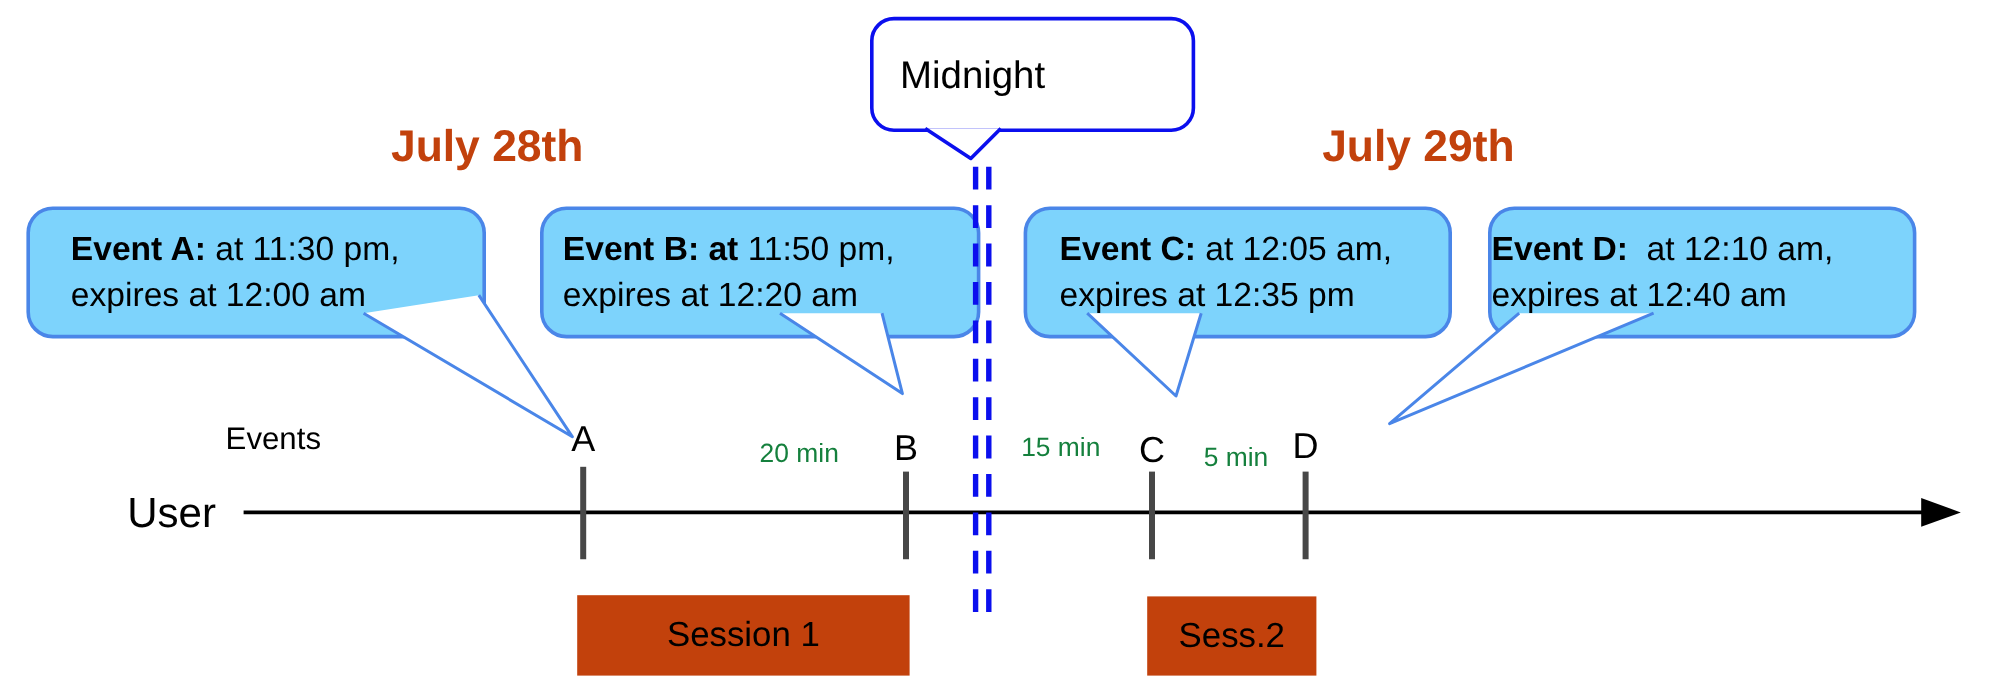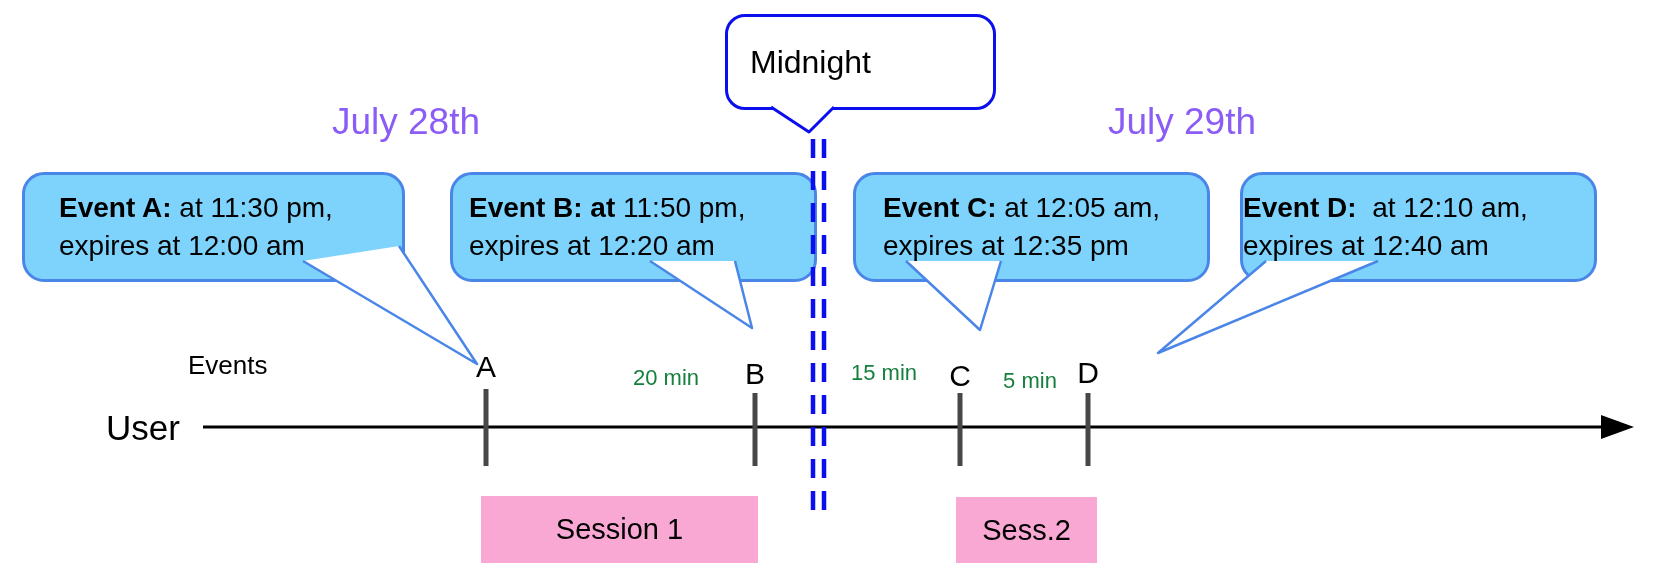--- a/index.html
+++ b/index.html
@@ -11,22 +11,23 @@
     font-family: "Liberation Sans", sans-serif;
     color: #000000;
     overflow: hidden;
   }
   .abs { position: absolute; }
   .center-x { transform: translateX(-50%); }
 
   
   .date-label {
     font-size: 37px;
-    color: #8b5cf6;
+    color: #c2410c;
     white-space: nowrap;
+    font-weight: bold;
   }
 
   
   .midnight-callout {
     left: 725px; top: 14px; width: 271px; height: 96px;
     border: 3px solid #0b0fee;
     border-radius: 20px;
     box-sizing: border-box;
     background: #ffffff;
     display: flex; align-items: center;
@@ -55,21 +56,21 @@
   .callout-d { left: 1240px; width: 357px; }
 
   
   .user-label   { left: 106px; top: 408px; font-size: 35px; }
   .events-label { left: 188px; top: 350px; font-size: 26px; }
   .tick-letter  { font-size: 30px; z-index: 3; }
   .gap-label    { font-size: 22px; color: #15803d; white-space: nowrap; z-index: 3; }
 
   
   .session-box {
-    background: #f9a8d4;
+    background: #c2410c;
     display: flex; align-items: center; justify-content: center;
     font-size: 29px;
     z-index: 1;
   }
   .session-1 { left: 481px; top: 496px; width: 277px; height: 67px; }
   .session-2 { left: 956px; top: 497px; width: 141px; height: 66px; }
 
   
   .overlay {
     position: absolute; left: 0; top: 0;

